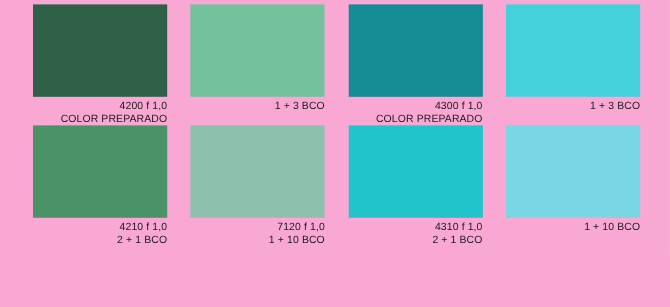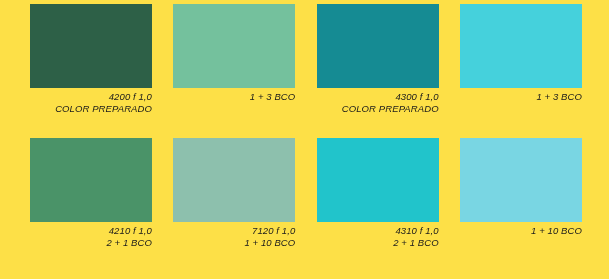--- a/index.html
+++ b/index.html
@@ -10,32 +10,31 @@
   body {
     width: 609px;
     height: 279px;
     font-family: "Liberation Sans", sans-serif;
     overflow: hidden;
   }
   .chart {
     position: relative;
     width: 609px;
     height: 279px;
-    background: #fde047;
+    background: #f9a8d4;
     box-sizing: border-box;
     padding: 4px 27px 0 30px;
-    font-style: italic;
   }
   .row {
     display: flex;
     justify-content: space-between;
     align-items: flex-start;
   }
   .row-top { margin-bottom: 0; }
-  .row-bottom { margin-top: 24px; }
+  .row-bottom { margin-top: 0; }
   .cell {
     width: 122px;
     display: flex;
     flex-direction: column;
   }
   .swatch {
     width: 122px;
     height: 84px;
     display: block;
   }

